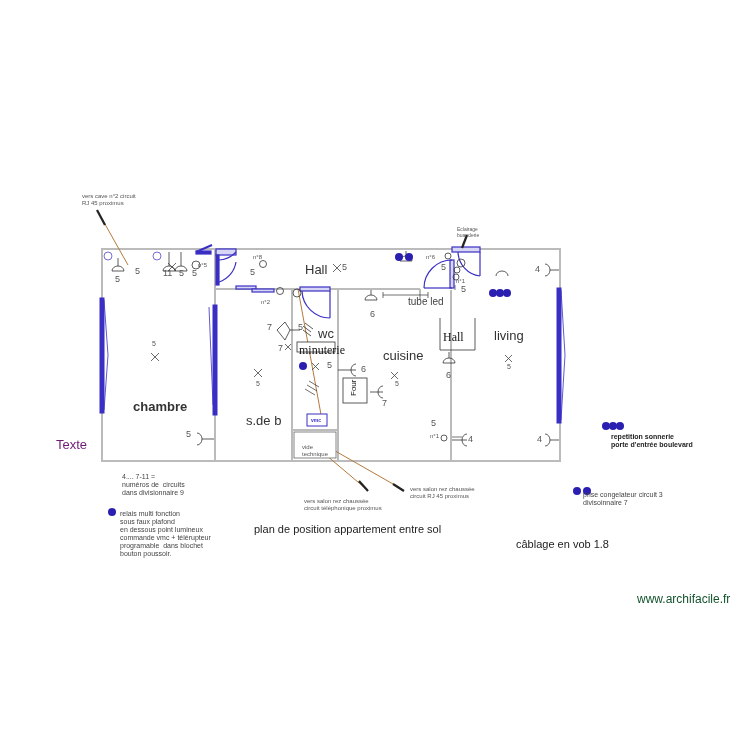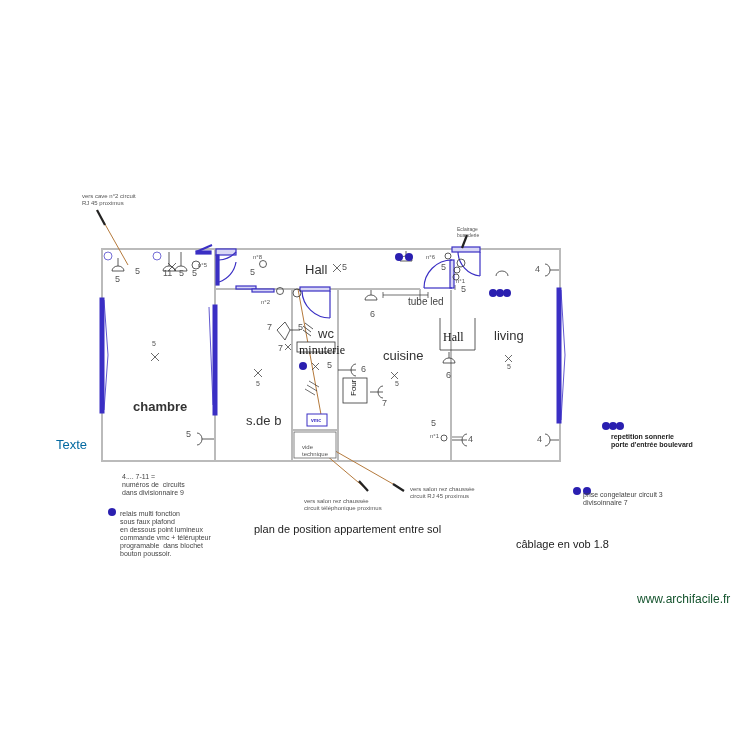--- a/index.html
+++ b/index.html
@@ -231,16 +231,16 @@
 <span class="lbl small multi" style="left:122px;top:473px;">4.... 7-11 =
 numéros de  circuits
 dans divisionnaire 9</span>
 <span class="lbl small multi" style="left:120px;top:510px;">relais multi fonction
 sous faux plafond
 en dessous point lumineux
 commande vmc + télérupteur
 programable  dans blochet
 bouton poussoir.</span>
 
-<span class="lbl" style="left:56px;top:437px;font-size:13px;color:#0369a1;">Texte</span>
+<span class="lbl" style="left:56px;top:437px;font-size:13px;color:#701a75;">Texte</span>
 <span class="lbl" style="left:254px;top:523px;font-size:11px;color:#222;">plan de position appartement entre sol</span>
 <span class="lbl" style="left:516px;top:538px;font-size:11px;color:#222;">câblage en vob 1.8</span>
 <span class="lbl" style="left:637px;top:592px;font-size:12px;color:#14532d;">www.archifacile.fr</span>
 
 </body></html>

